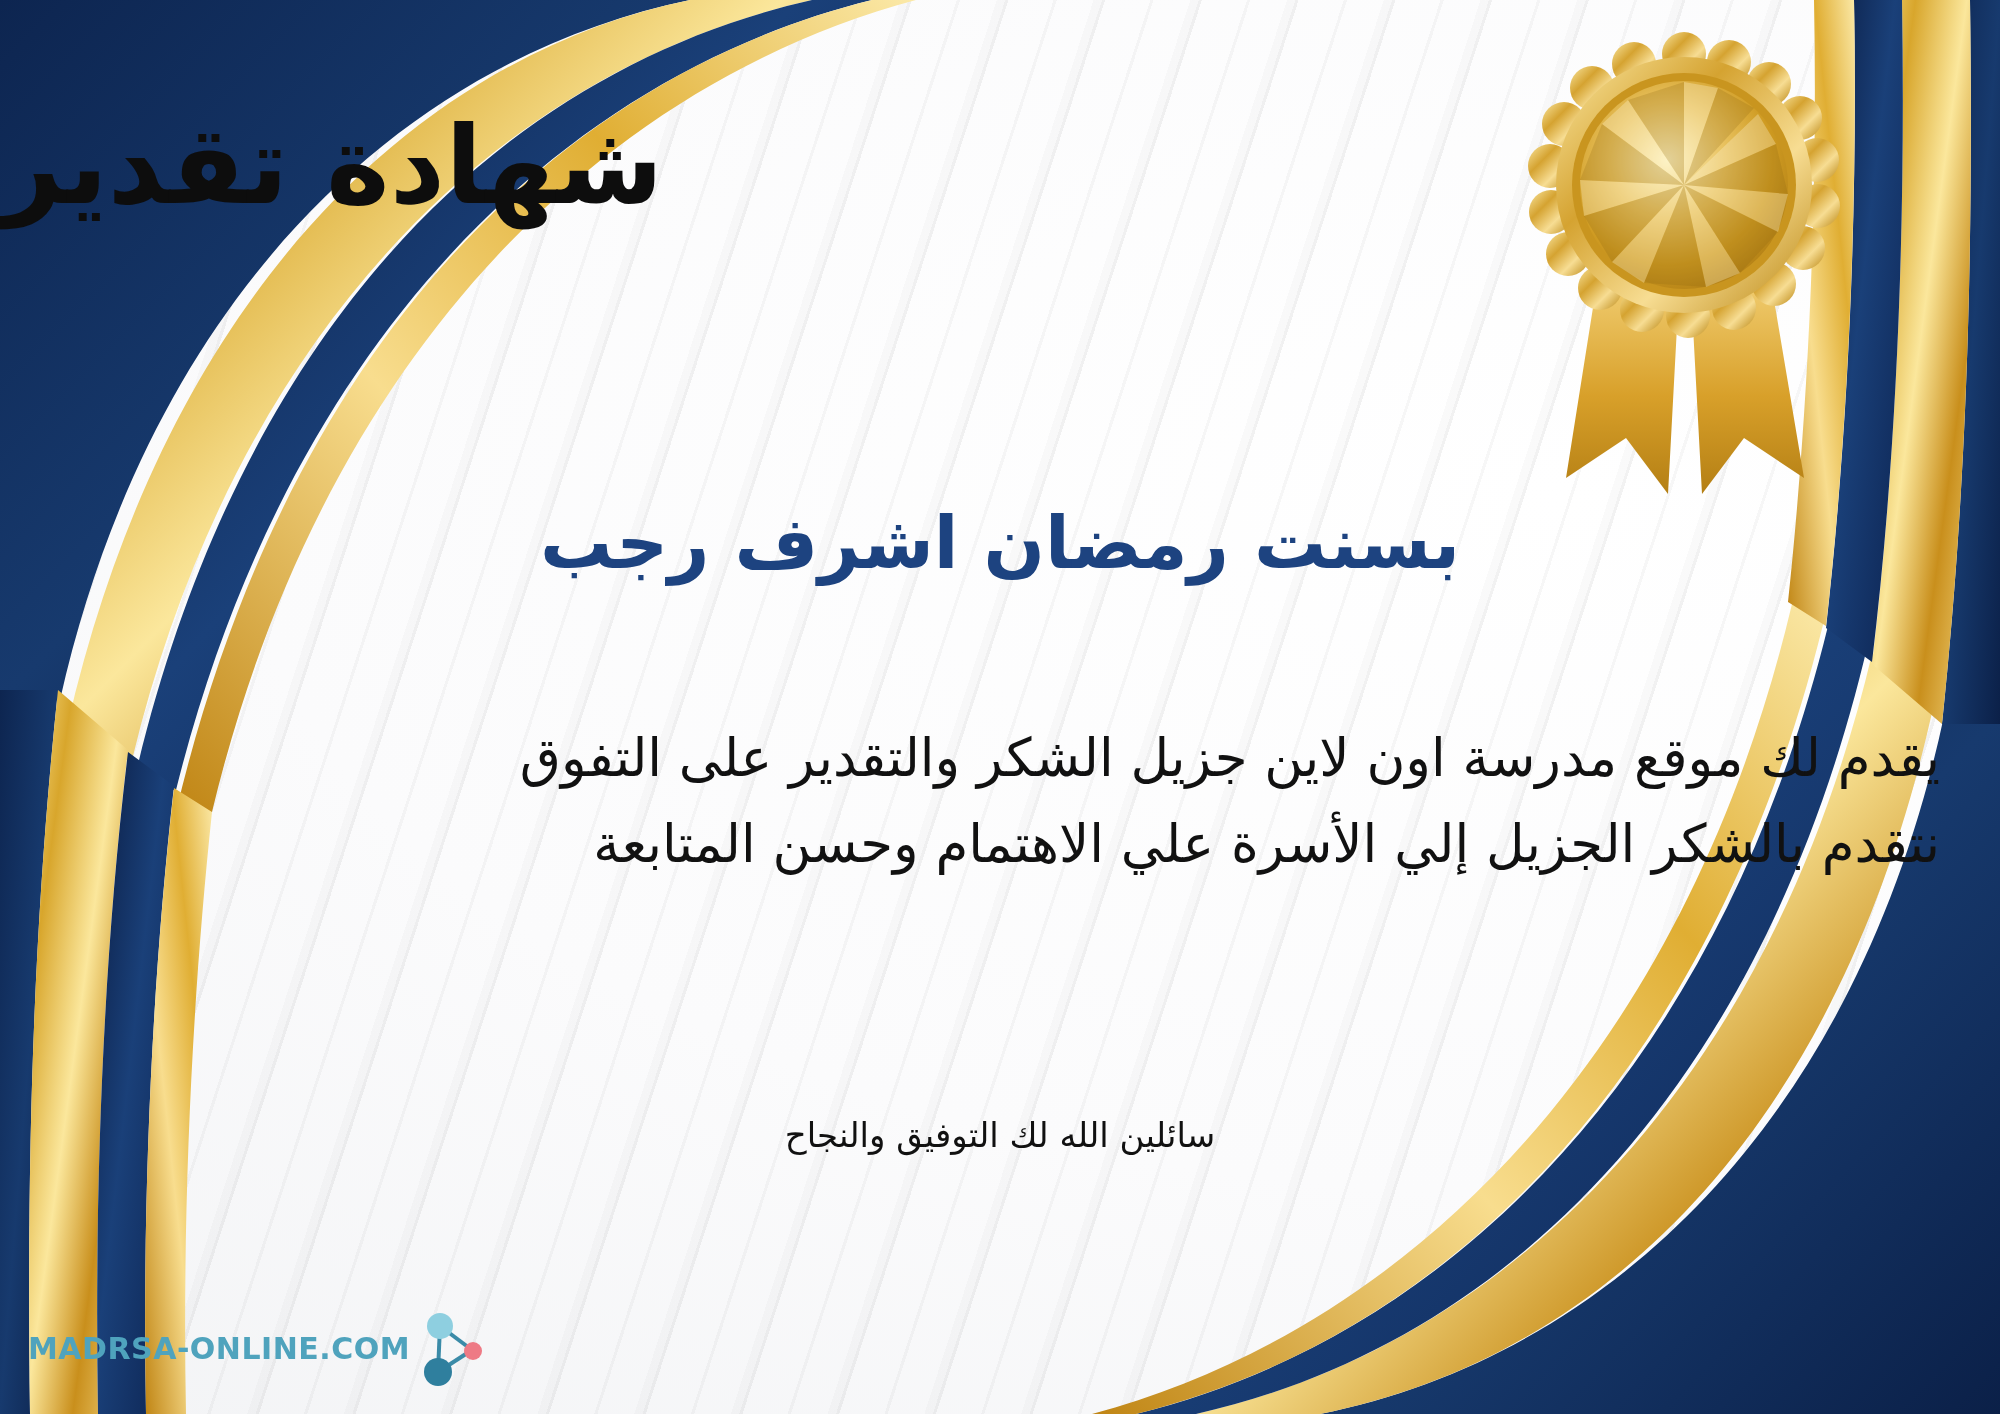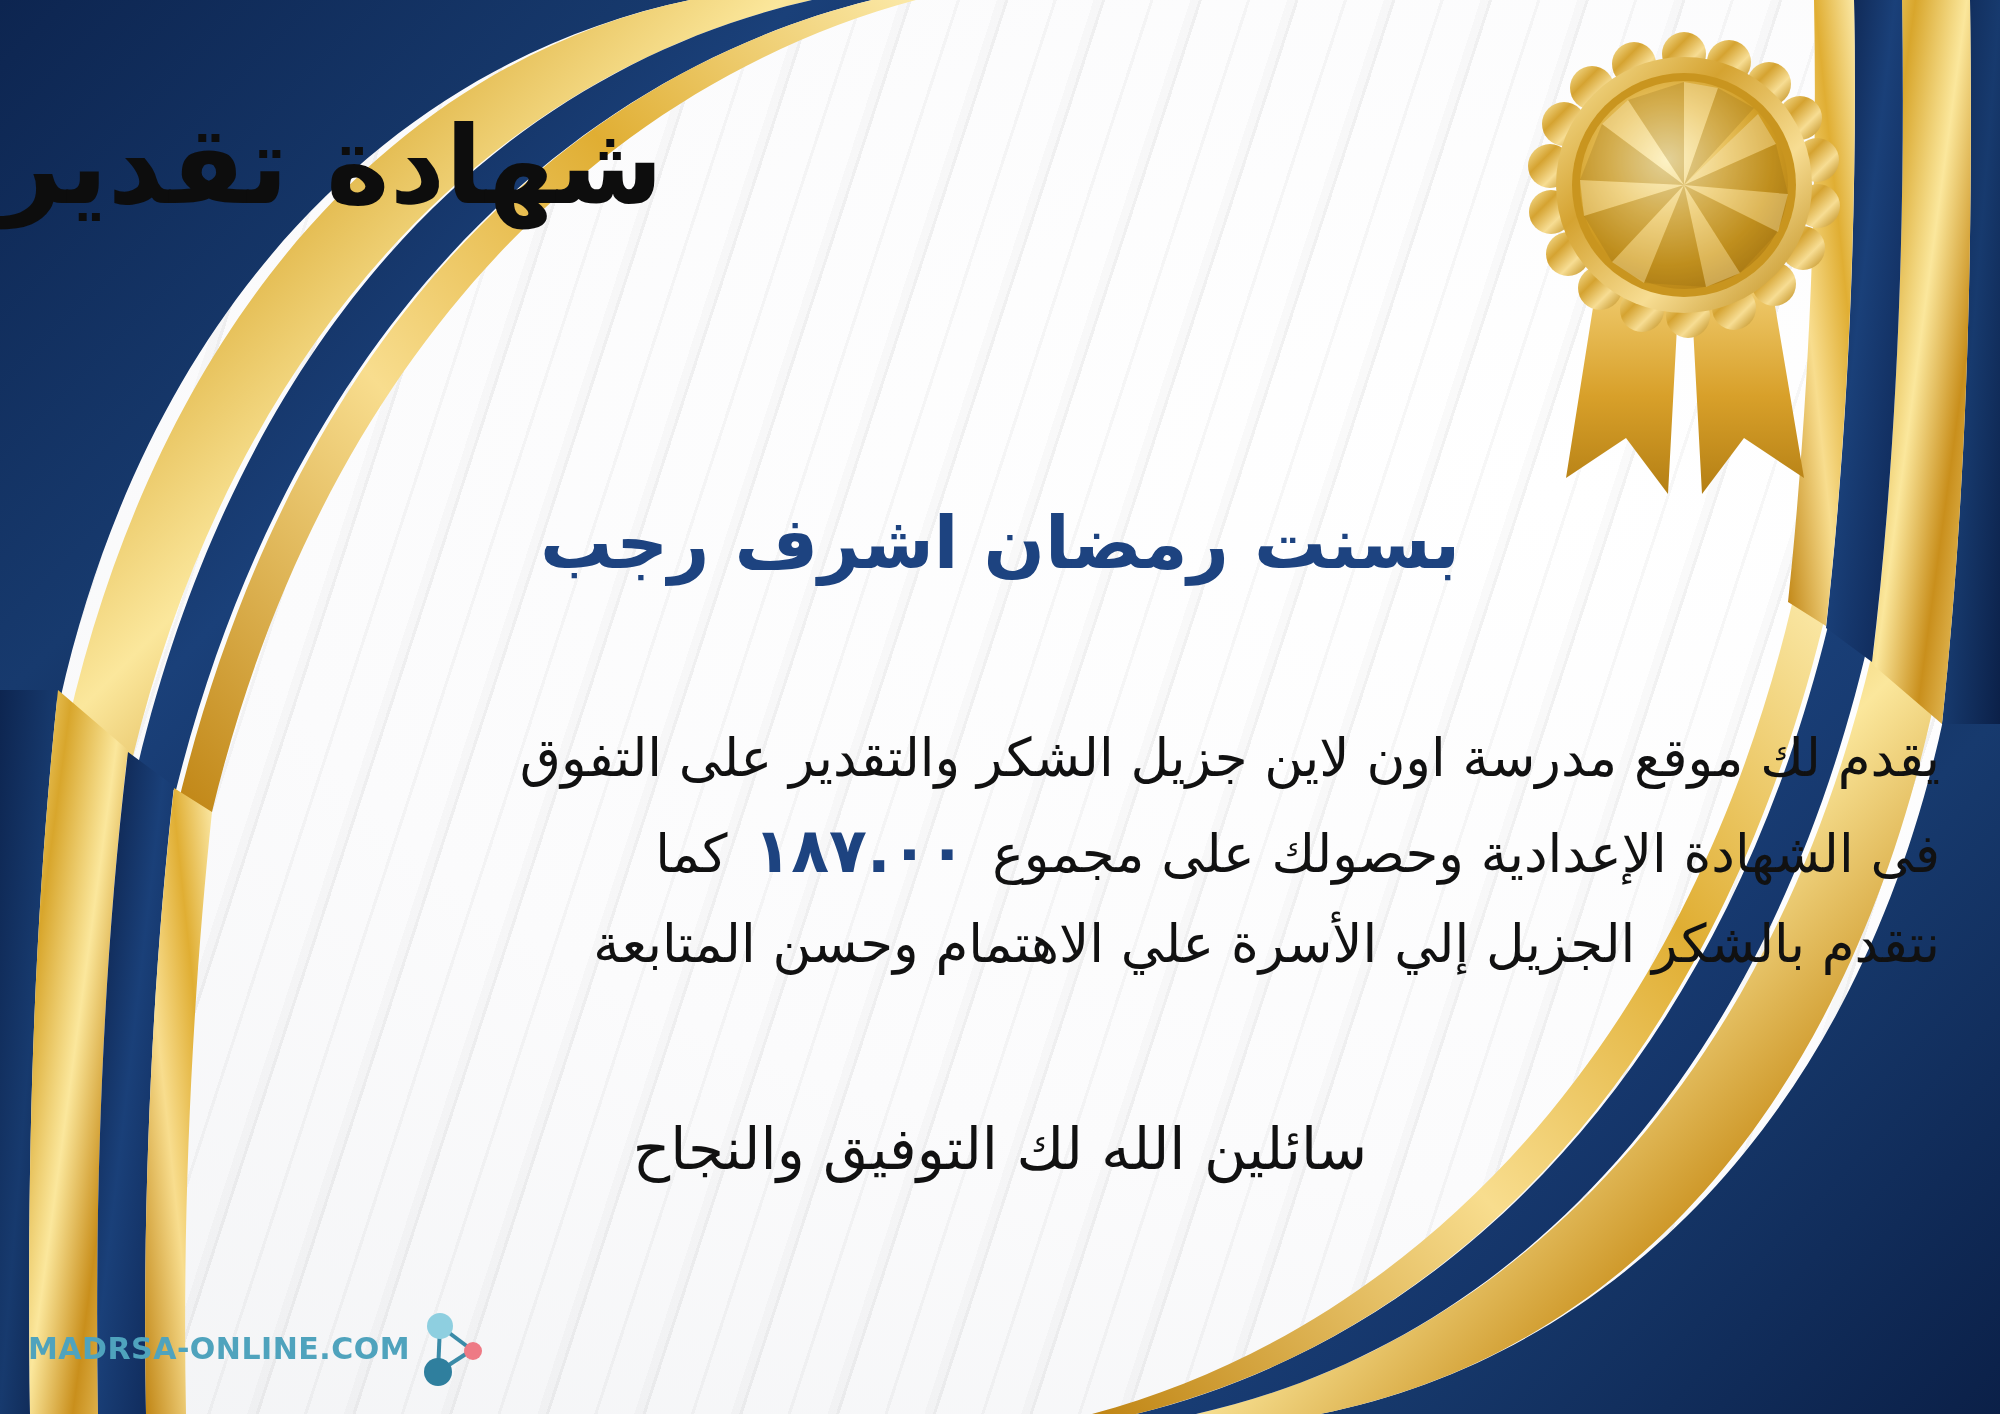--- a/index.html
+++ b/index.html
@@ -85,21 +85,21 @@
     color:#1d4380;
     font-weight:700;
     font-size:62px;
     padding:0 26px;
   }
 
   .closing{
     position:absolute;
     top:1115px;left:0;right:0;
     text-align:center;
-    font-size:58px;
+    font-size:34px;
     color:#111111;
     direction:rtl;
   }
 
   
   .logo{
     position:absolute;
     left:28px;bottom:22px;
     display:flex;align-items:center;gap:10px;
     direction:ltr;
@@ -241,23 +241,20 @@
 
   <div class="content">
 
     <div class="title">شهادة تقدير</div>
 
     <div class="recipient">بسنت رمضان اشرف رجب</div>
 
     <div class="body-block">
       <div class="body-line">يقدم لك موقع مدرسة اون لاين جزيل الشكر  والتقدير على التفوق</div>
 
-      <div class="body-line">
-        <span>فى الشهادة الإعدادية وحصولك على مجموع</span><span class="score">١٨٧.٠٠</span><span>كما</span>
-      </div>
 
       <div class="body-line">نتقدم  بالشكر الجزيل إلي الأسرة علي الاهتمام وحسن المتابعة</div>
     </div>
 
     <div class="closing">سائلين الله لك التوفيق  والنجاح</div>
 
     <div class="logo">
       <div class="logo-text">
         <span class="logo-en">MADRSA-ONLINE.COM</span>
       </div>

